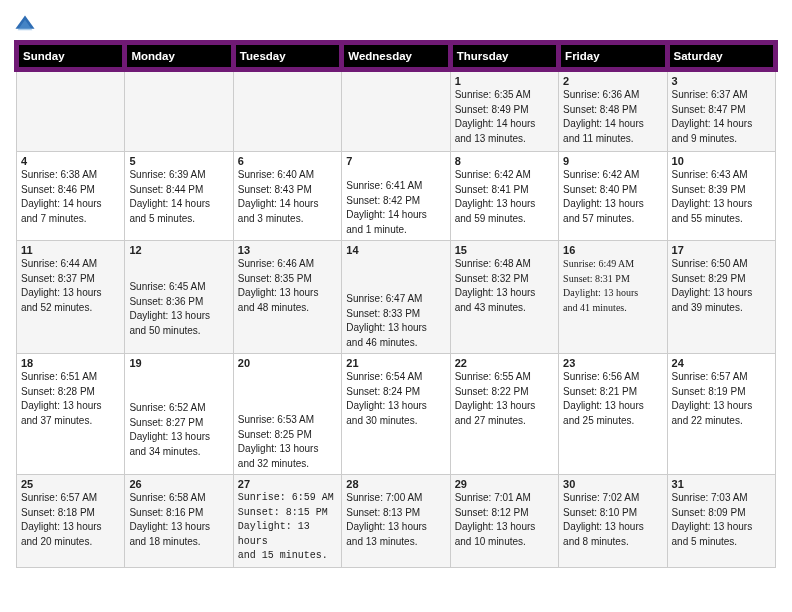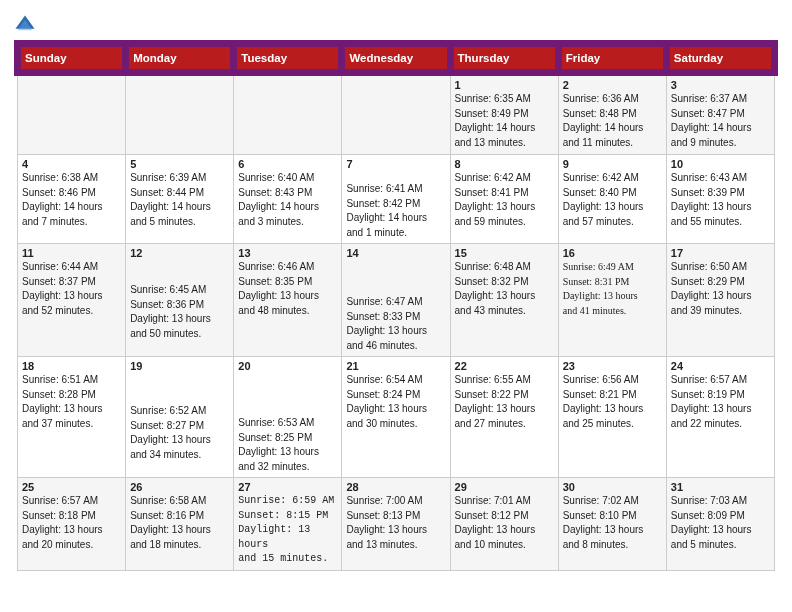--- a/index.html
+++ b/index.html
@@ -57,27 +57,27 @@
     .location {
       font-size: 14px;
       color: #444;
     }
     table {
       width: 100%;
       border-collapse: collapse;
       table-layout: fixed;
     }
     thead tr th {
-      background: #b91c1c;
+      background: #000000;
       color: #fff;
       font-size: 11.5px;
       font-weight: bold;
       padding: 5px 4px;
       text-align: left;
-      border: 7px solid #701a75;
+      border: 5px solid #701a75;
     }
     tbody tr td {
       border: 1px solid #ccc;
       vertical-align: top;
       padding: 3px 4px;
       font-size: 9.5px;
       color: #222;
       height: 82px;
     }
     tbody tr:nth-child(odd) td {

